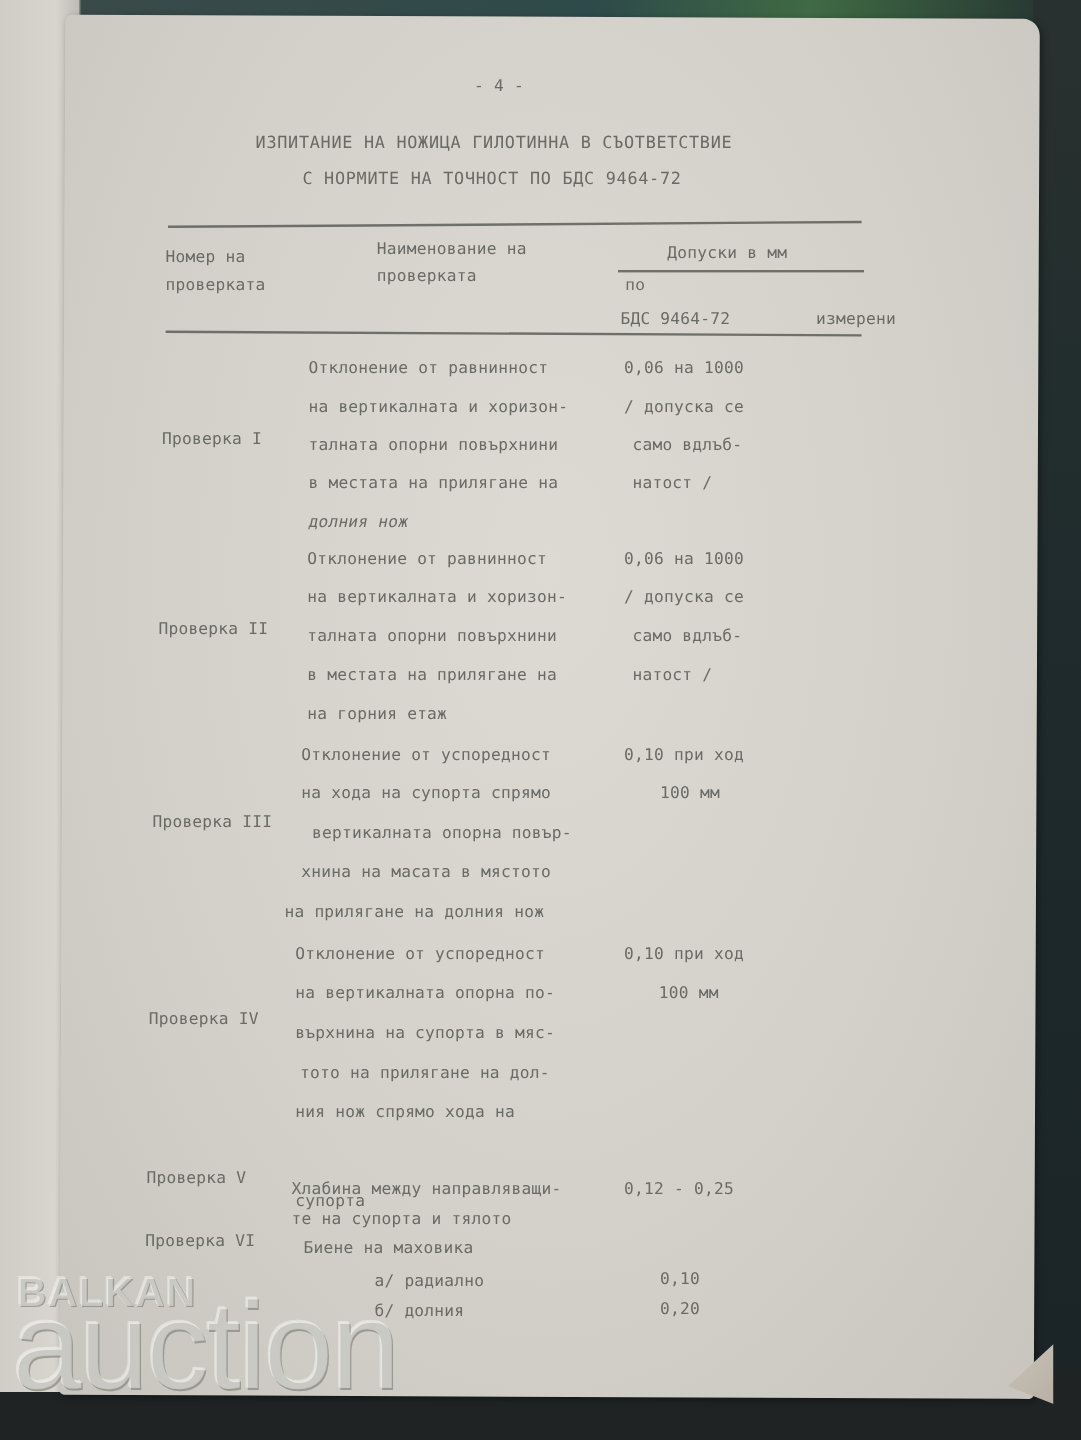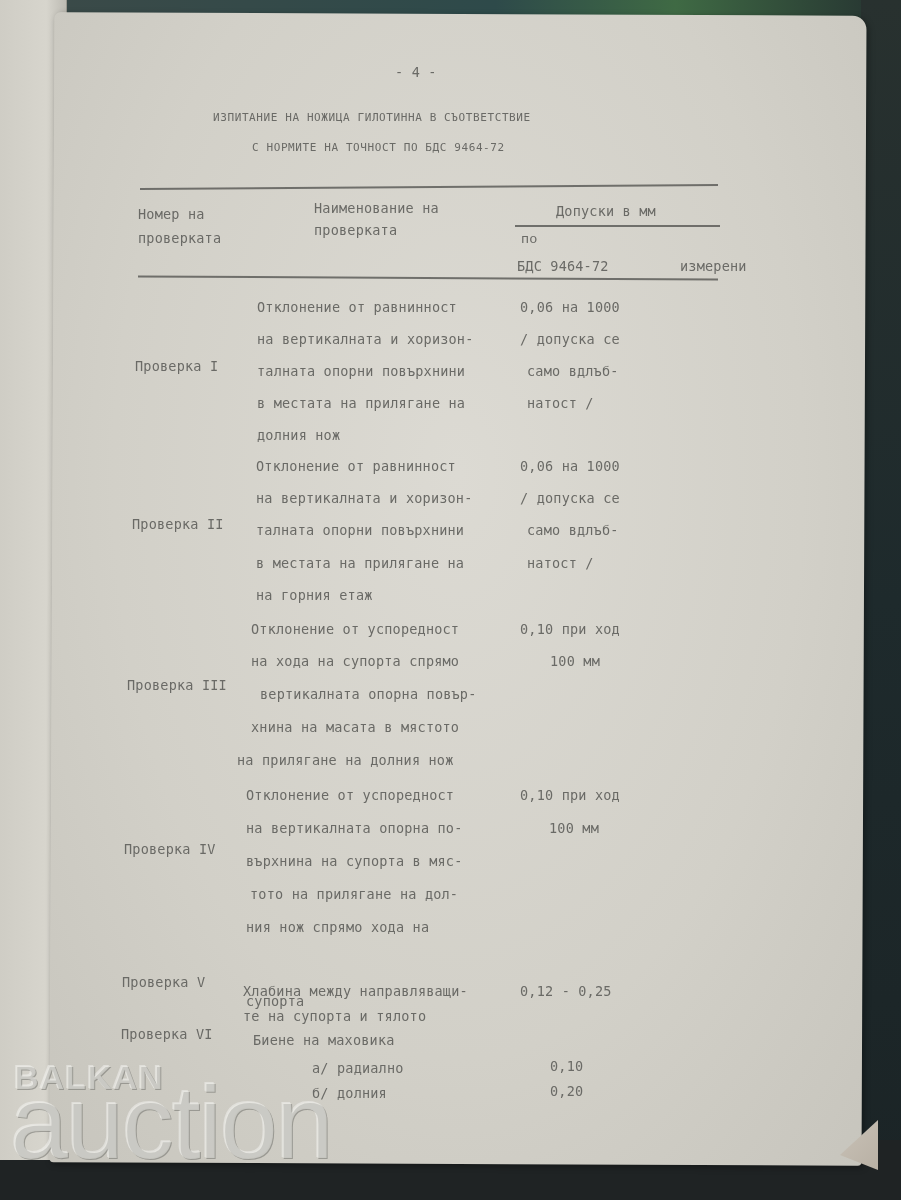--- a/index.html
+++ b/index.html
@@ -37,21 +37,21 @@
     clip-path: polygon(100% 0, 100% 100%, 0 70%);
   }
   .doc {
     position:absolute; left:0; top:0; width:901px; height:1200px;
     font-family:"DejaVu Sans Mono", "Liberation Mono", monospace;
     color:#6a6a66;
     font-size:13.5px;
     letter-spacing:0.2px;
   }
   .t { position:absolute; white-space:pre; }
-  .title { font-size:11px; letter-spacing:0.6px; }
+  .title { font-size:14px; letter-spacing:0.6px; }
   .rule { position:absolute; height:2px; background:#5d5d59; opacity:.85; }
   .watermark {
     position:absolute; font-family:"Liberation Sans", sans-serif; font-weight:bold;
     color:rgba(235,235,230,.55);
     text-shadow: 1px 1px 0 rgba(120,120,115,.6), -1px -1px 0 rgba(255,255,255,.4);
   }
   .wm-balkan { left:14px; top:1058px; font-size:34px; letter-spacing:1px; }
   .wm-auction { left:10px; top:1070px; font-size:104px; font-weight:normal; letter-spacing:-2px; line-height:1; }
 </style>
 </head>
@@ -81,21 +81,21 @@
   <span class="t" style="left:517px;top:258px;">БДС 9464-72</span>
   <span class="t" style="left:640px;top:258px;margin-left:40px;">измерени</span>
 
   <div class="rule" style="left:138px;top:277px;width:580px;transform:rotate(0.3deg);"></div>
 
   <span class="t" style="left:135px;top:358px;">Проверка I</span>
   <span class="t" style="left:257px;top:299px;">Отклонение от равнинност</span>
   <span class="t" style="left:257px;top:331px;">на вертикалната и хоризон-</span>
   <span class="t" style="left:257px;top:363px;">талната опорни повърхнини</span>
   <span class="t" style="left:257px;top:395px;">в местата на прилягане на</span>
-  <span class="t" style="left:257px;top:427px;">долния нож</span>
+  <span class="t" style="left:257px;top:427px;font-style:italic;">долния нож</span>
   <span class="t" style="left:520px;top:299px;">0,06 на 1000</span>
   <span class="t" style="left:520px;top:331px;">/ допуска се</span>
   <span class="t" style="left:527px;top:363px;">само вдлъб-</span>
   <span class="t" style="left:527px;top:395px;">натост /</span>
 
   <span class="t" style="left:132px;top:516px;">Проверка II</span>
   <span class="t" style="left:256px;top:458px;">Отклонение от равнинност</span>
   <span class="t" style="left:256px;top:490px;">на вертикалната и хоризон-</span>
   <span class="t" style="left:256px;top:522px;">талната опорни повърхнини</span>
   <span class="t" style="left:256px;top:555px;">в местата на прилягане на</span>

